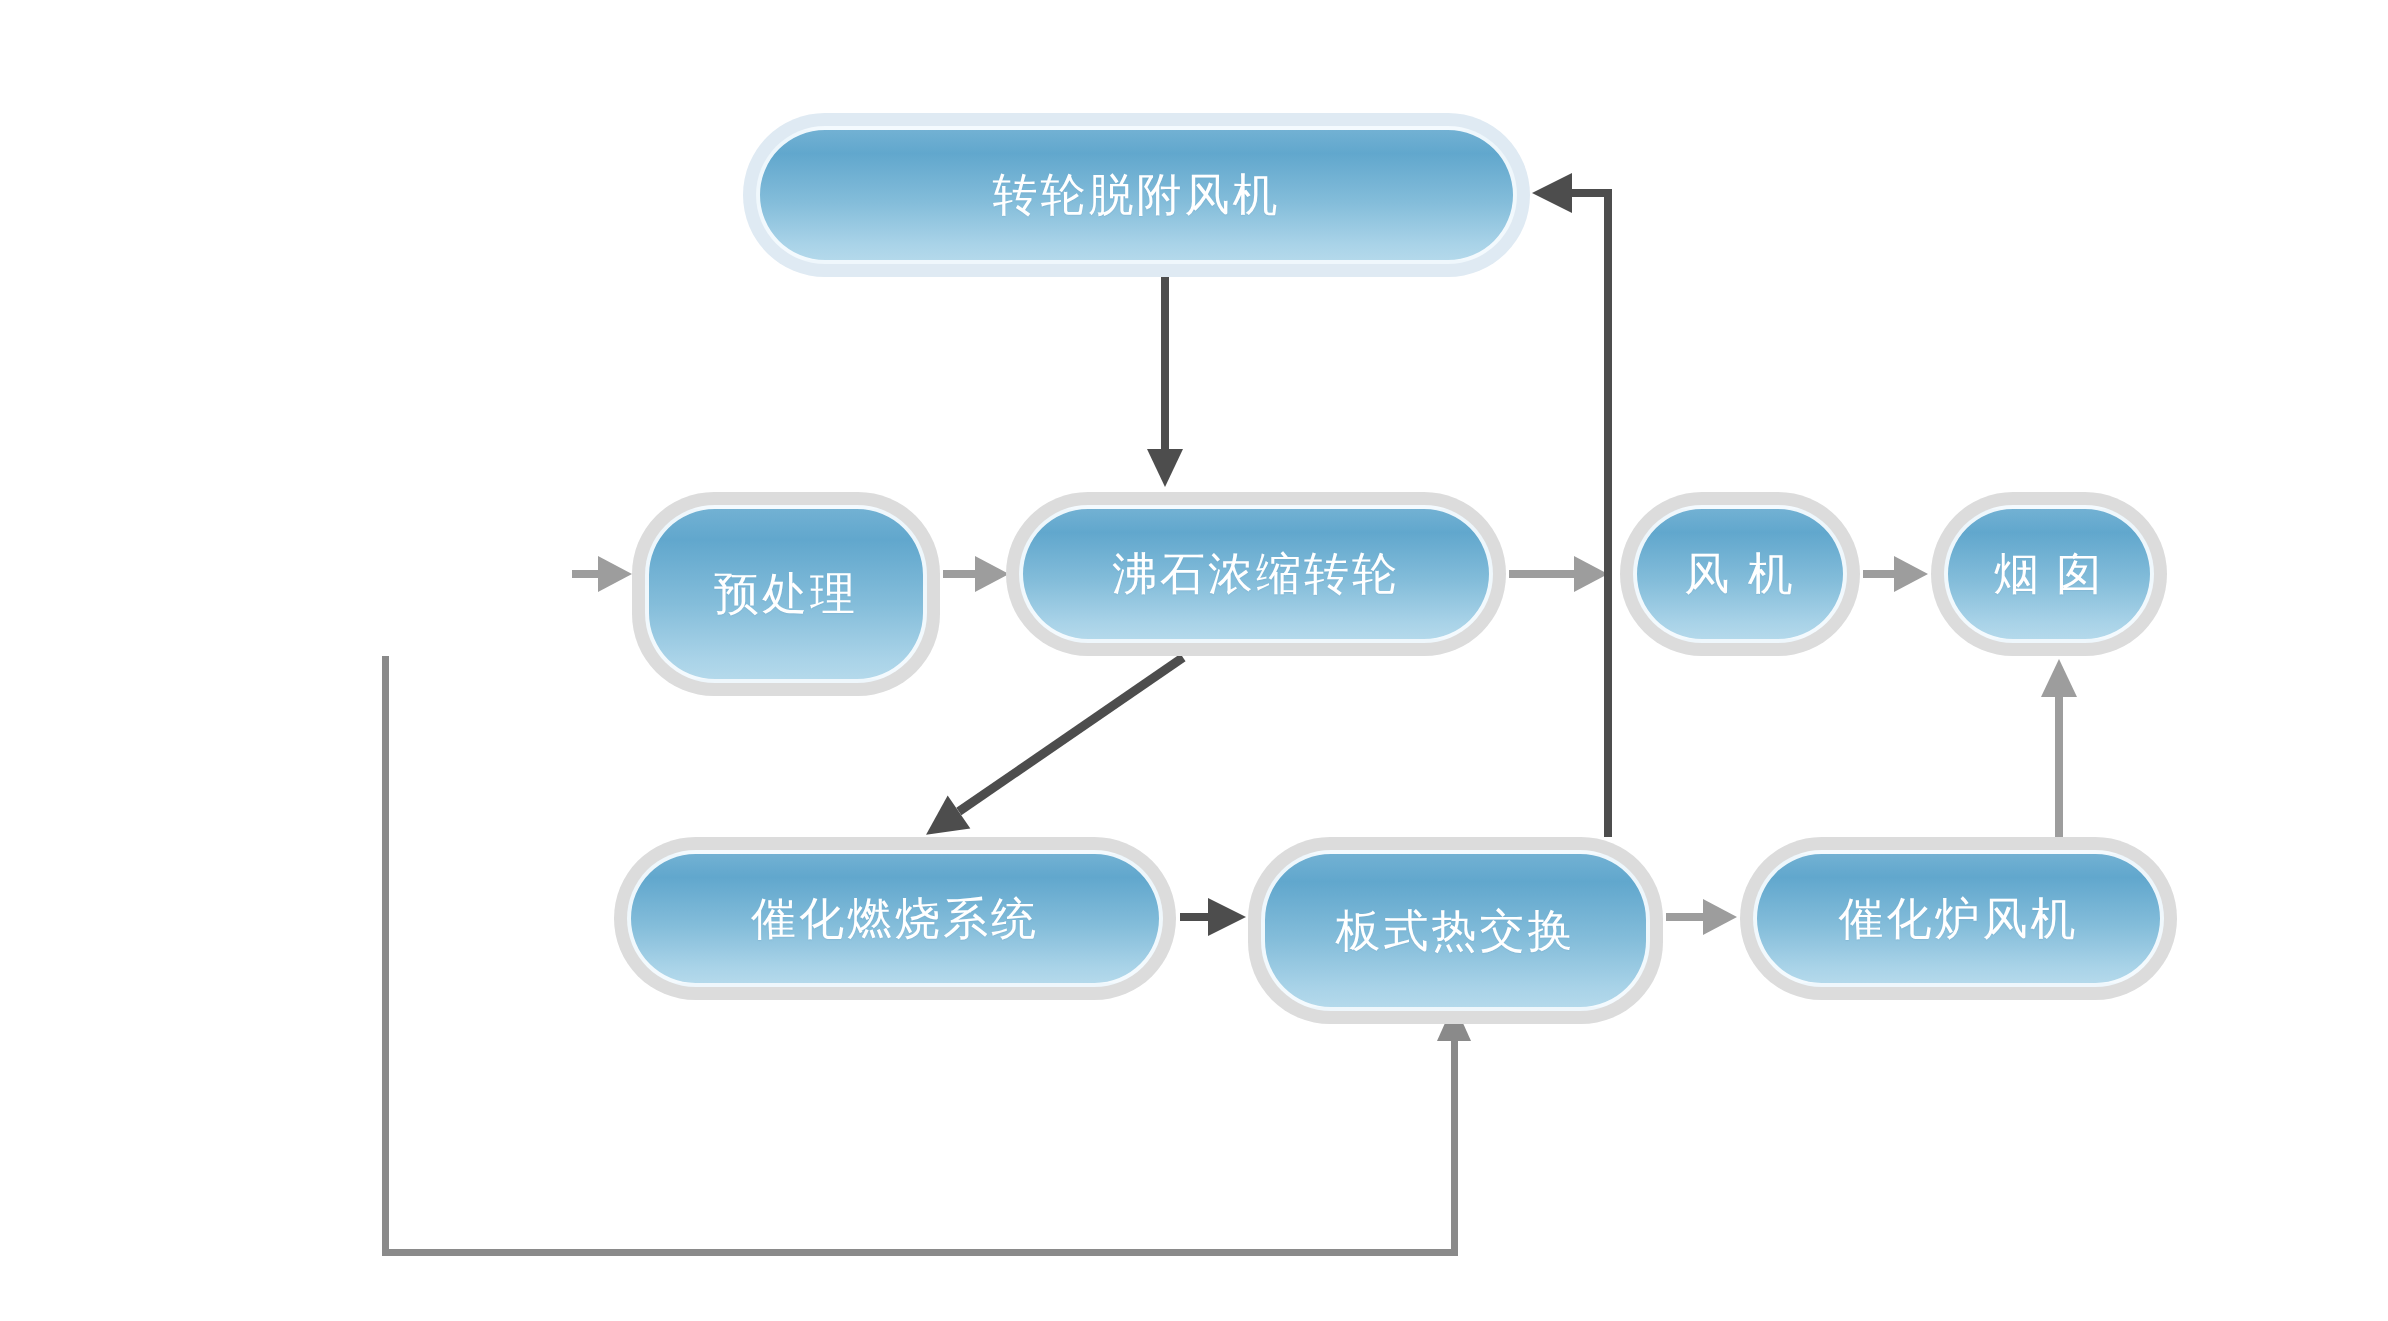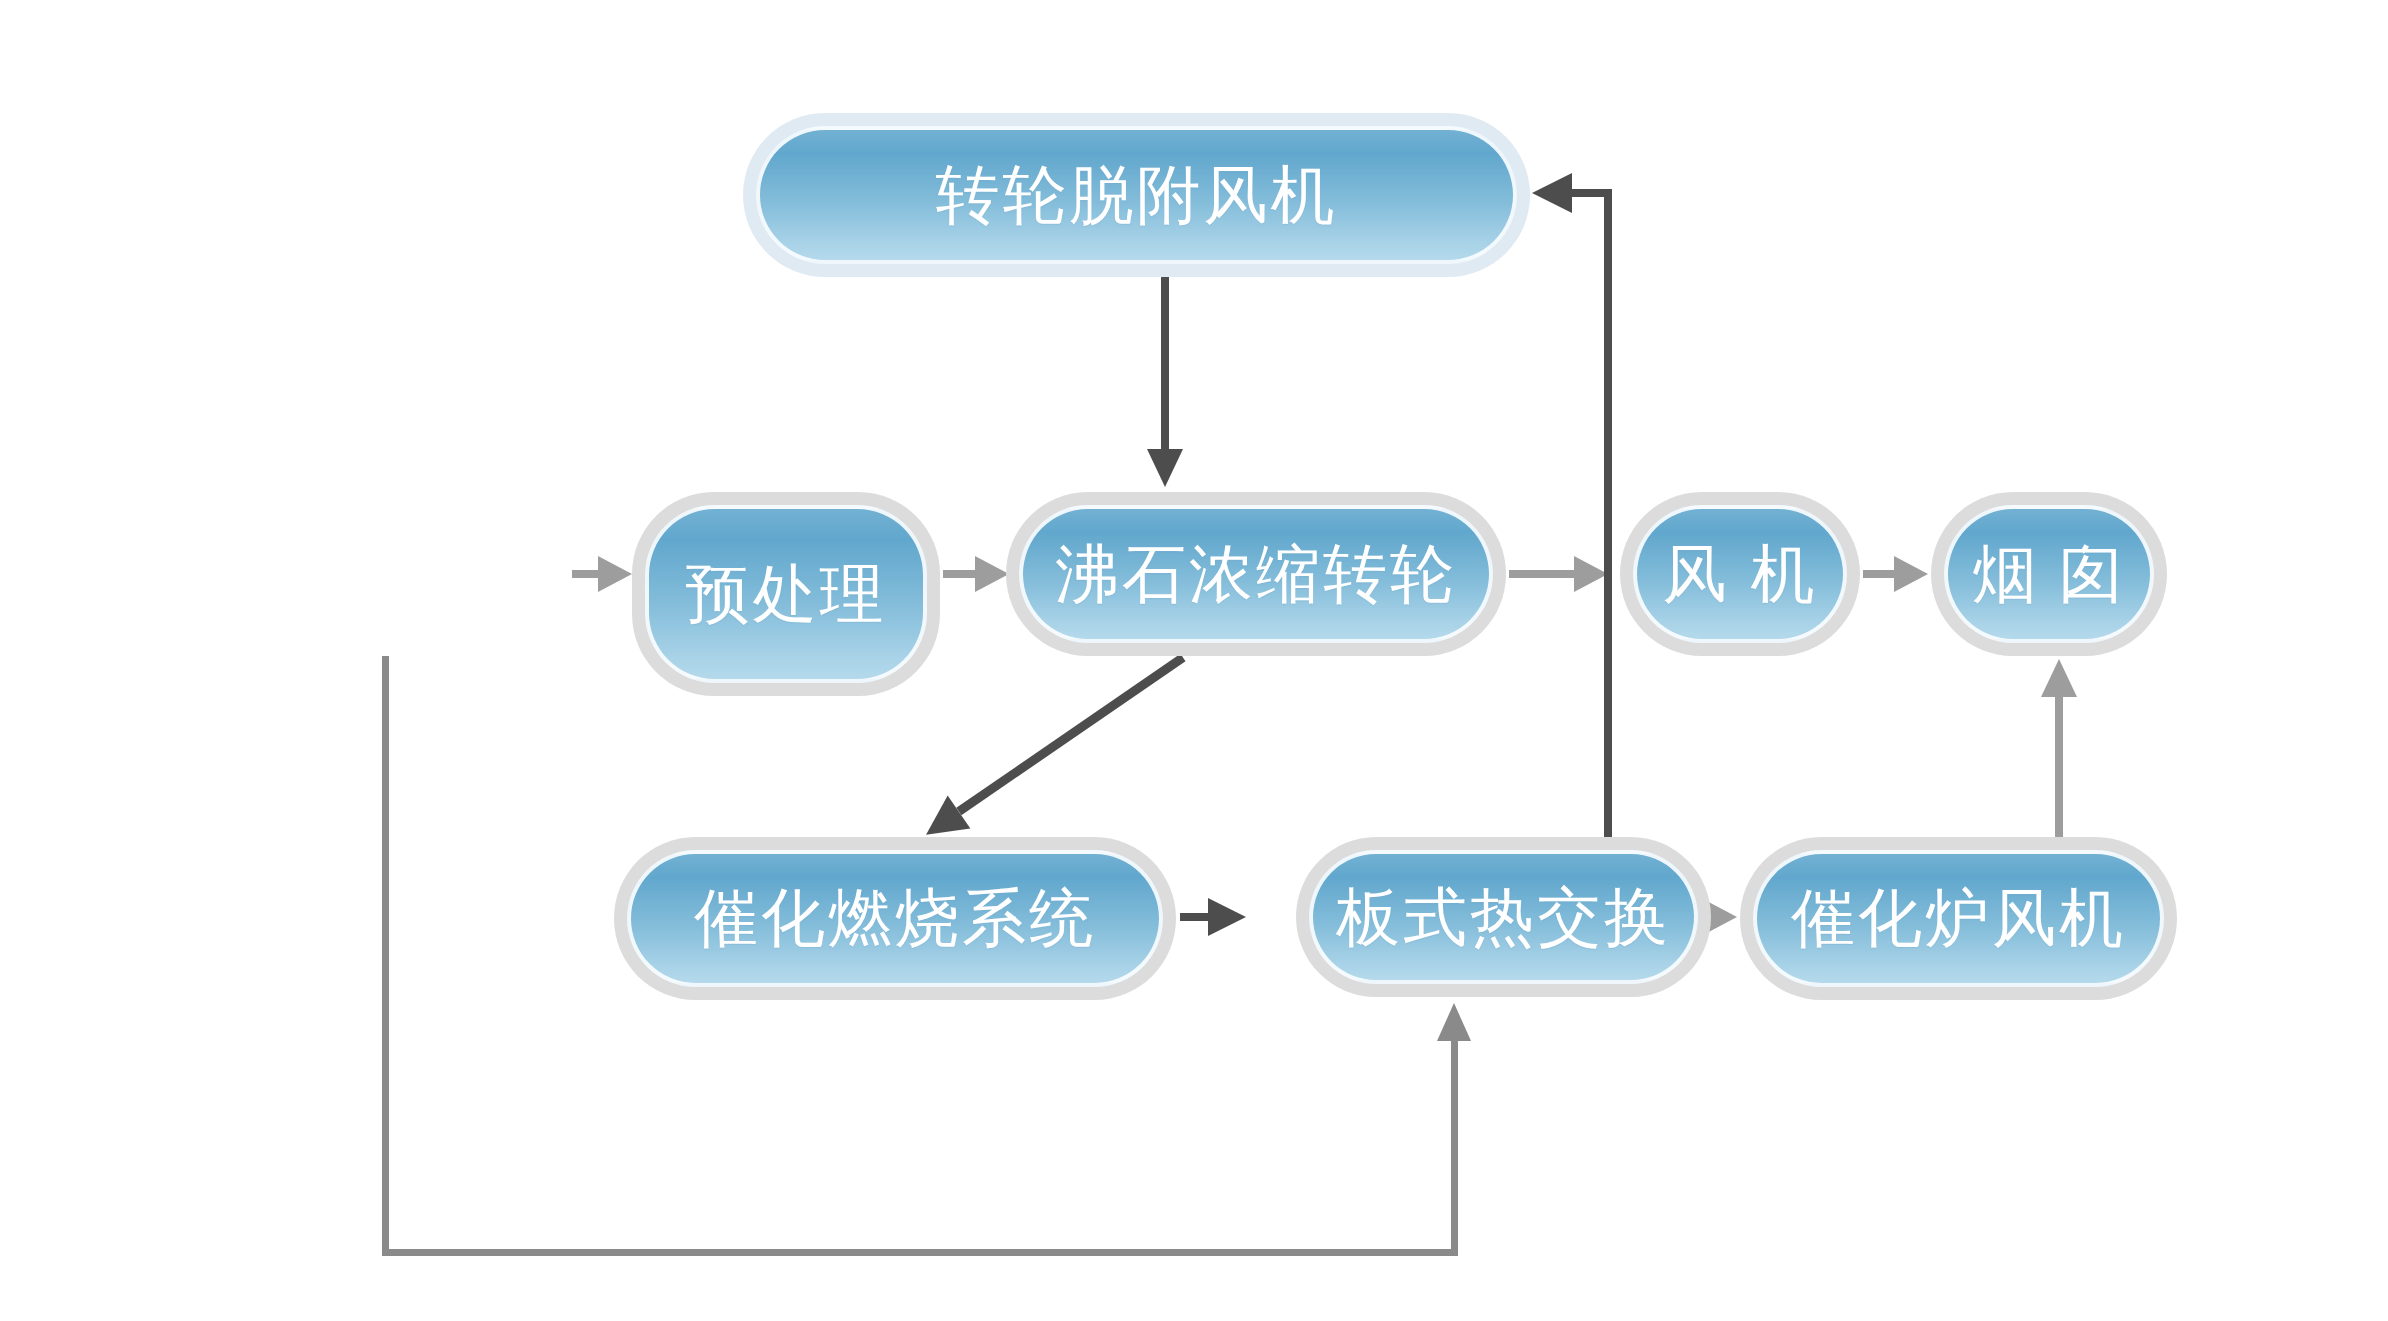--- a/index.html
+++ b/index.html
@@ -13,33 +13,33 @@
   
   .node{position:absolute;border-radius:82px;}
   .ring-gray{background:#dcdcdc;}
   .ring-blue{background:#dfeaf3;}
   .node .inner{
     position:absolute;inset:13px;
     border-radius:70px;
     border:4px solid rgba(250,253,255,0.92);
     background:linear-gradient(180deg,#72b1d3 0%,#61a7cd 18%,#84bdda 56%,#a9d3e8 88%,#b4d9eb 100%);
     display:flex;align-items:center;justify-content:center;
-    color:#ffffff;font-size:64px;letter-spacing:3px;font-weight:400;
+    color:#ffffff;font-size:45px;letter-spacing:3px;font-weight:400;
     white-space:nowrap;
     text-shadow:0 1px 1px rgba(120,170,200,0.35);
   }
   
   .n-desorption{left:743px;top:113px;width:787px;height:164px;}
   .n-organic  {left:202px;top:492px;width:367px;height:164px;}
   .n-pretreat {left:632px;top:492px;width:308px;height:204px;}
   .n-zeolite  {left:1006px;top:492px;width:500px;height:164px;}
   .n-fan      {left:1620px;top:492px;width:240px;height:164px;}
   .n-chimney  {left:1931px;top:492px;width:236px;height:164px;font-family:Liberation Serif, serif;}
   .n-combust  {left:614px;top:837px;width:562px;height:163px;}
-  .n-plate    {left:1296px;top:837px;width:415px;height:160px;}
+  .n-plate    {left:1248px;top:837px;width:415px;height:187px;}
   .n-furnfan  {left:1740px;top:837px;width:437px;height:163px;}
 
   
   .stem{position:absolute;}
   .head{position:absolute;width:0;height:0;}
   .c-gray{background:#9d9d9d;}
   .c-loop{background:#8a8a8a;}
   .c-dark{background:#4d4d4d;}
   .head-right-gray{border-top:18px solid transparent;border-bottom:18px solid transparent;border-left:34px solid #9d9d9d;}
   .head-right-dark{border-top:19px solid transparent;border-bottom:19px solid transparent;border-left:38px solid #4d4d4d;}

